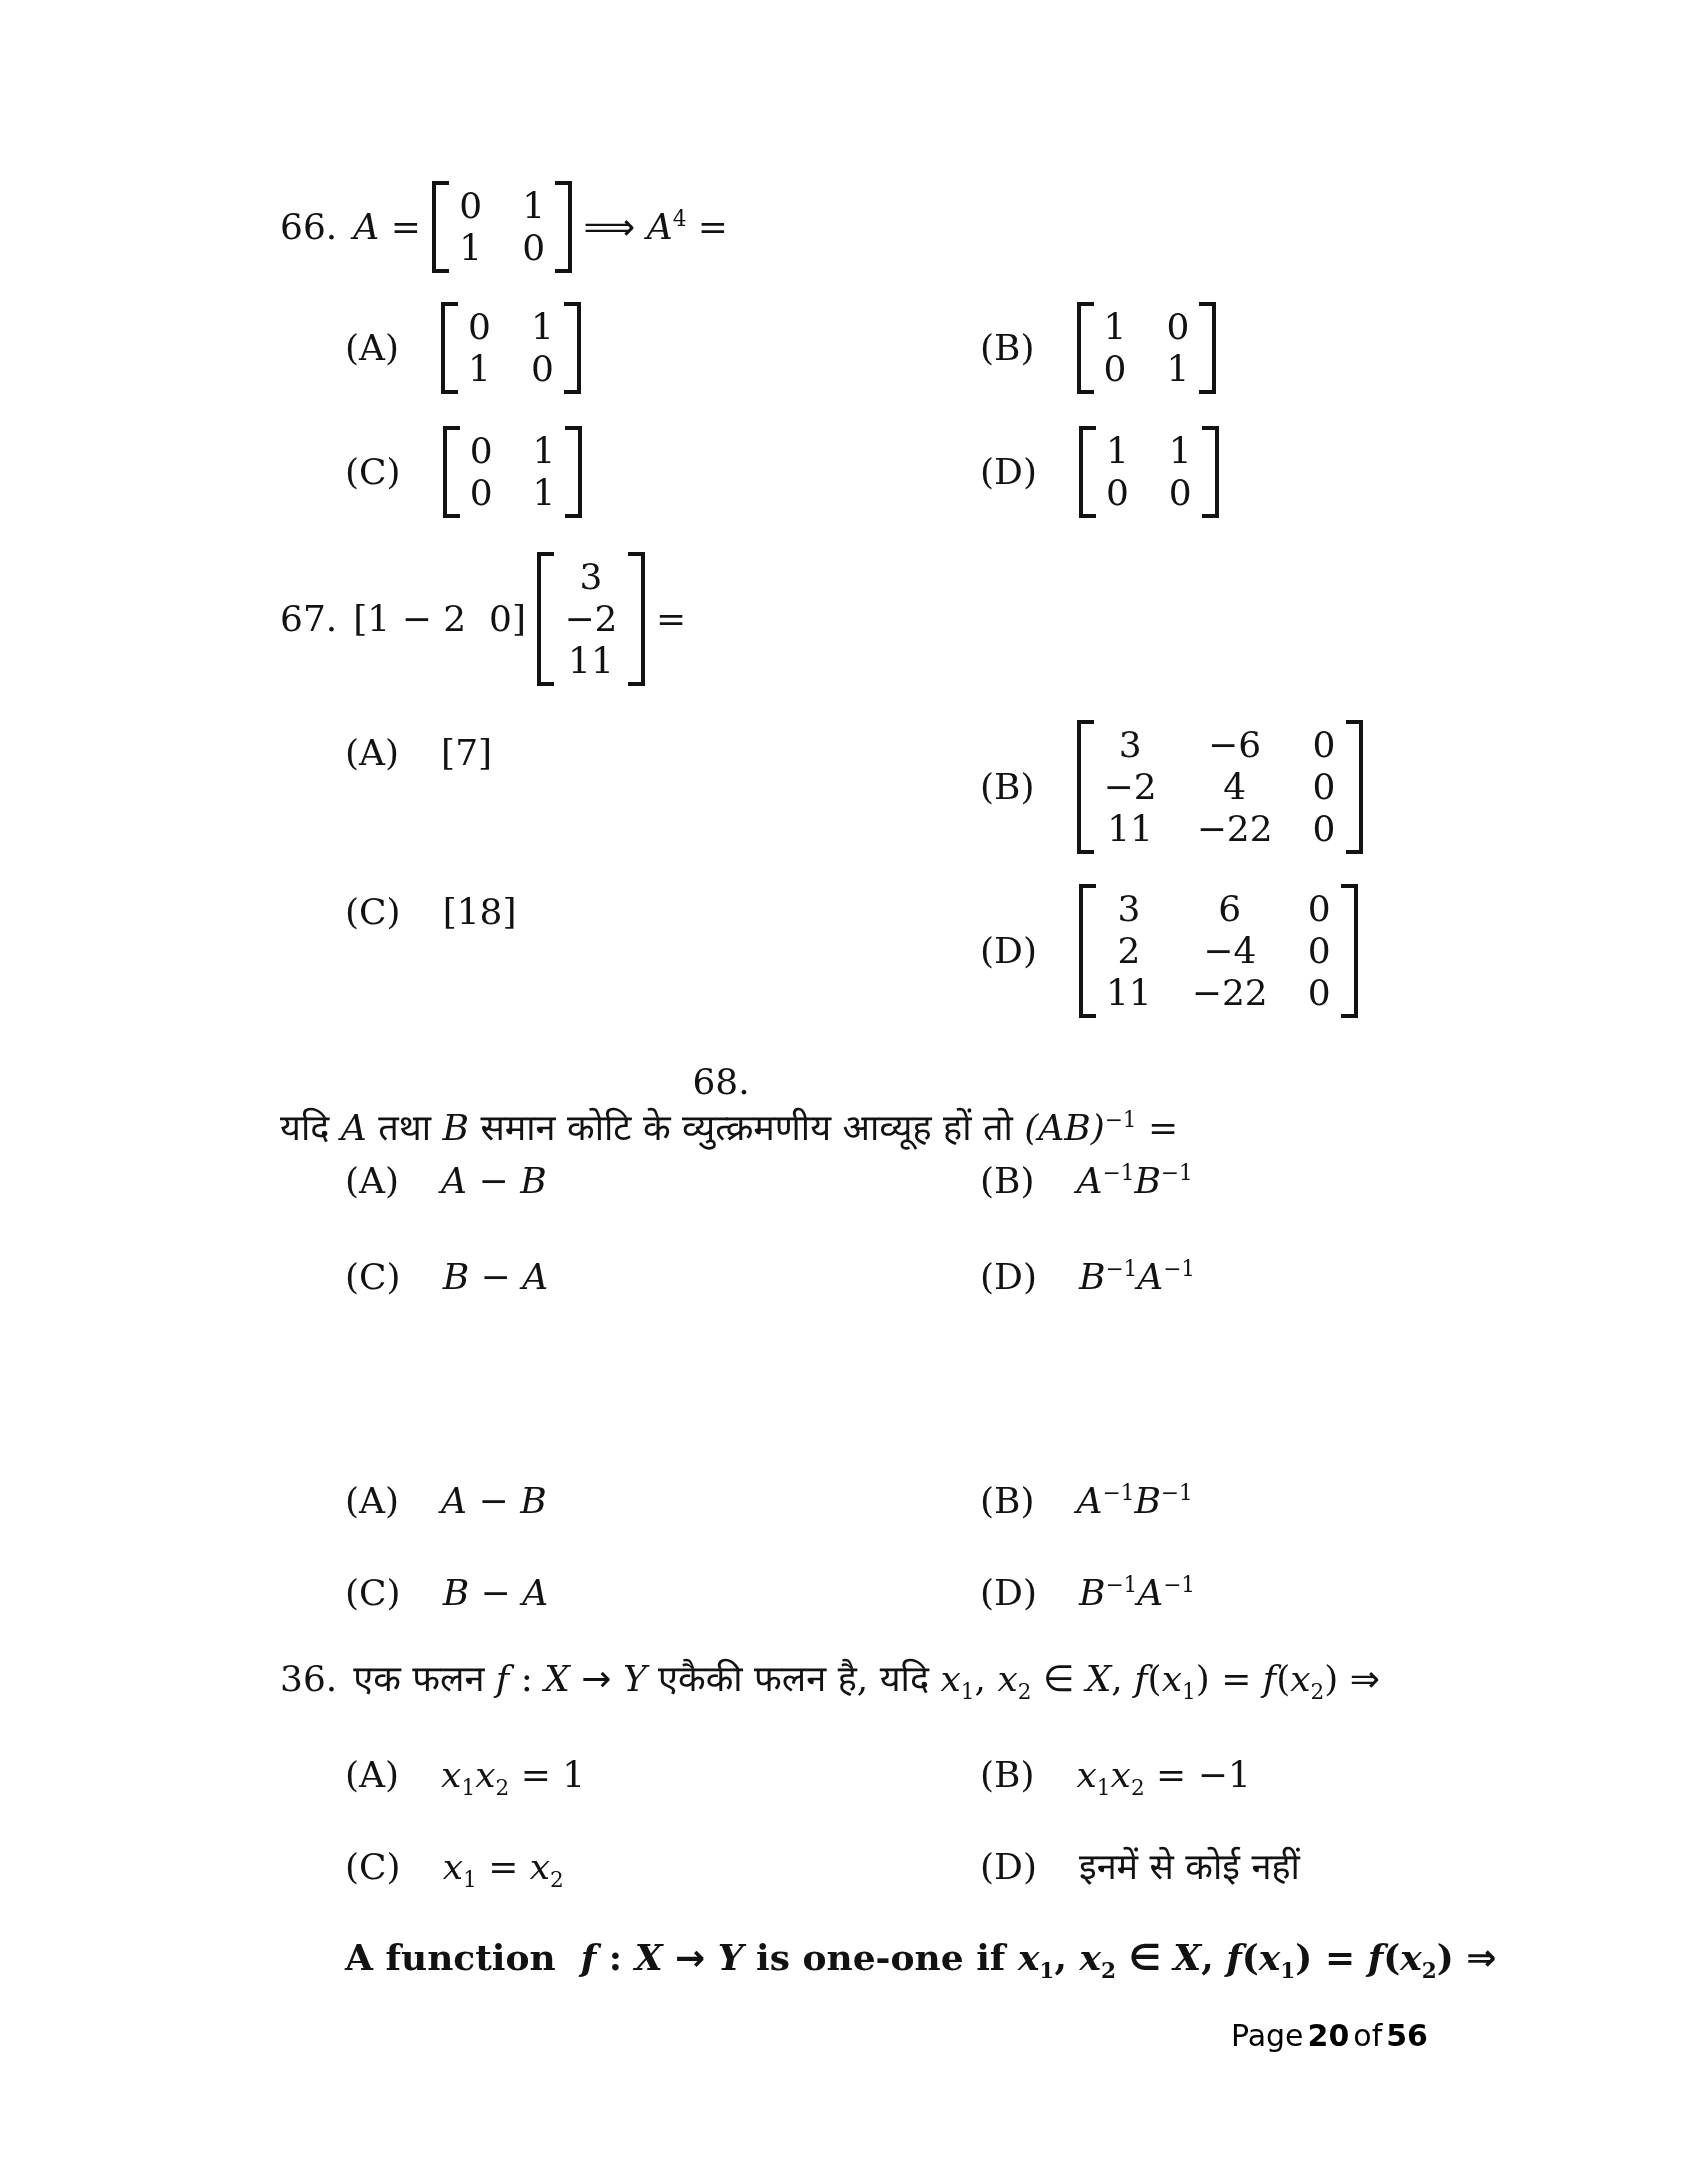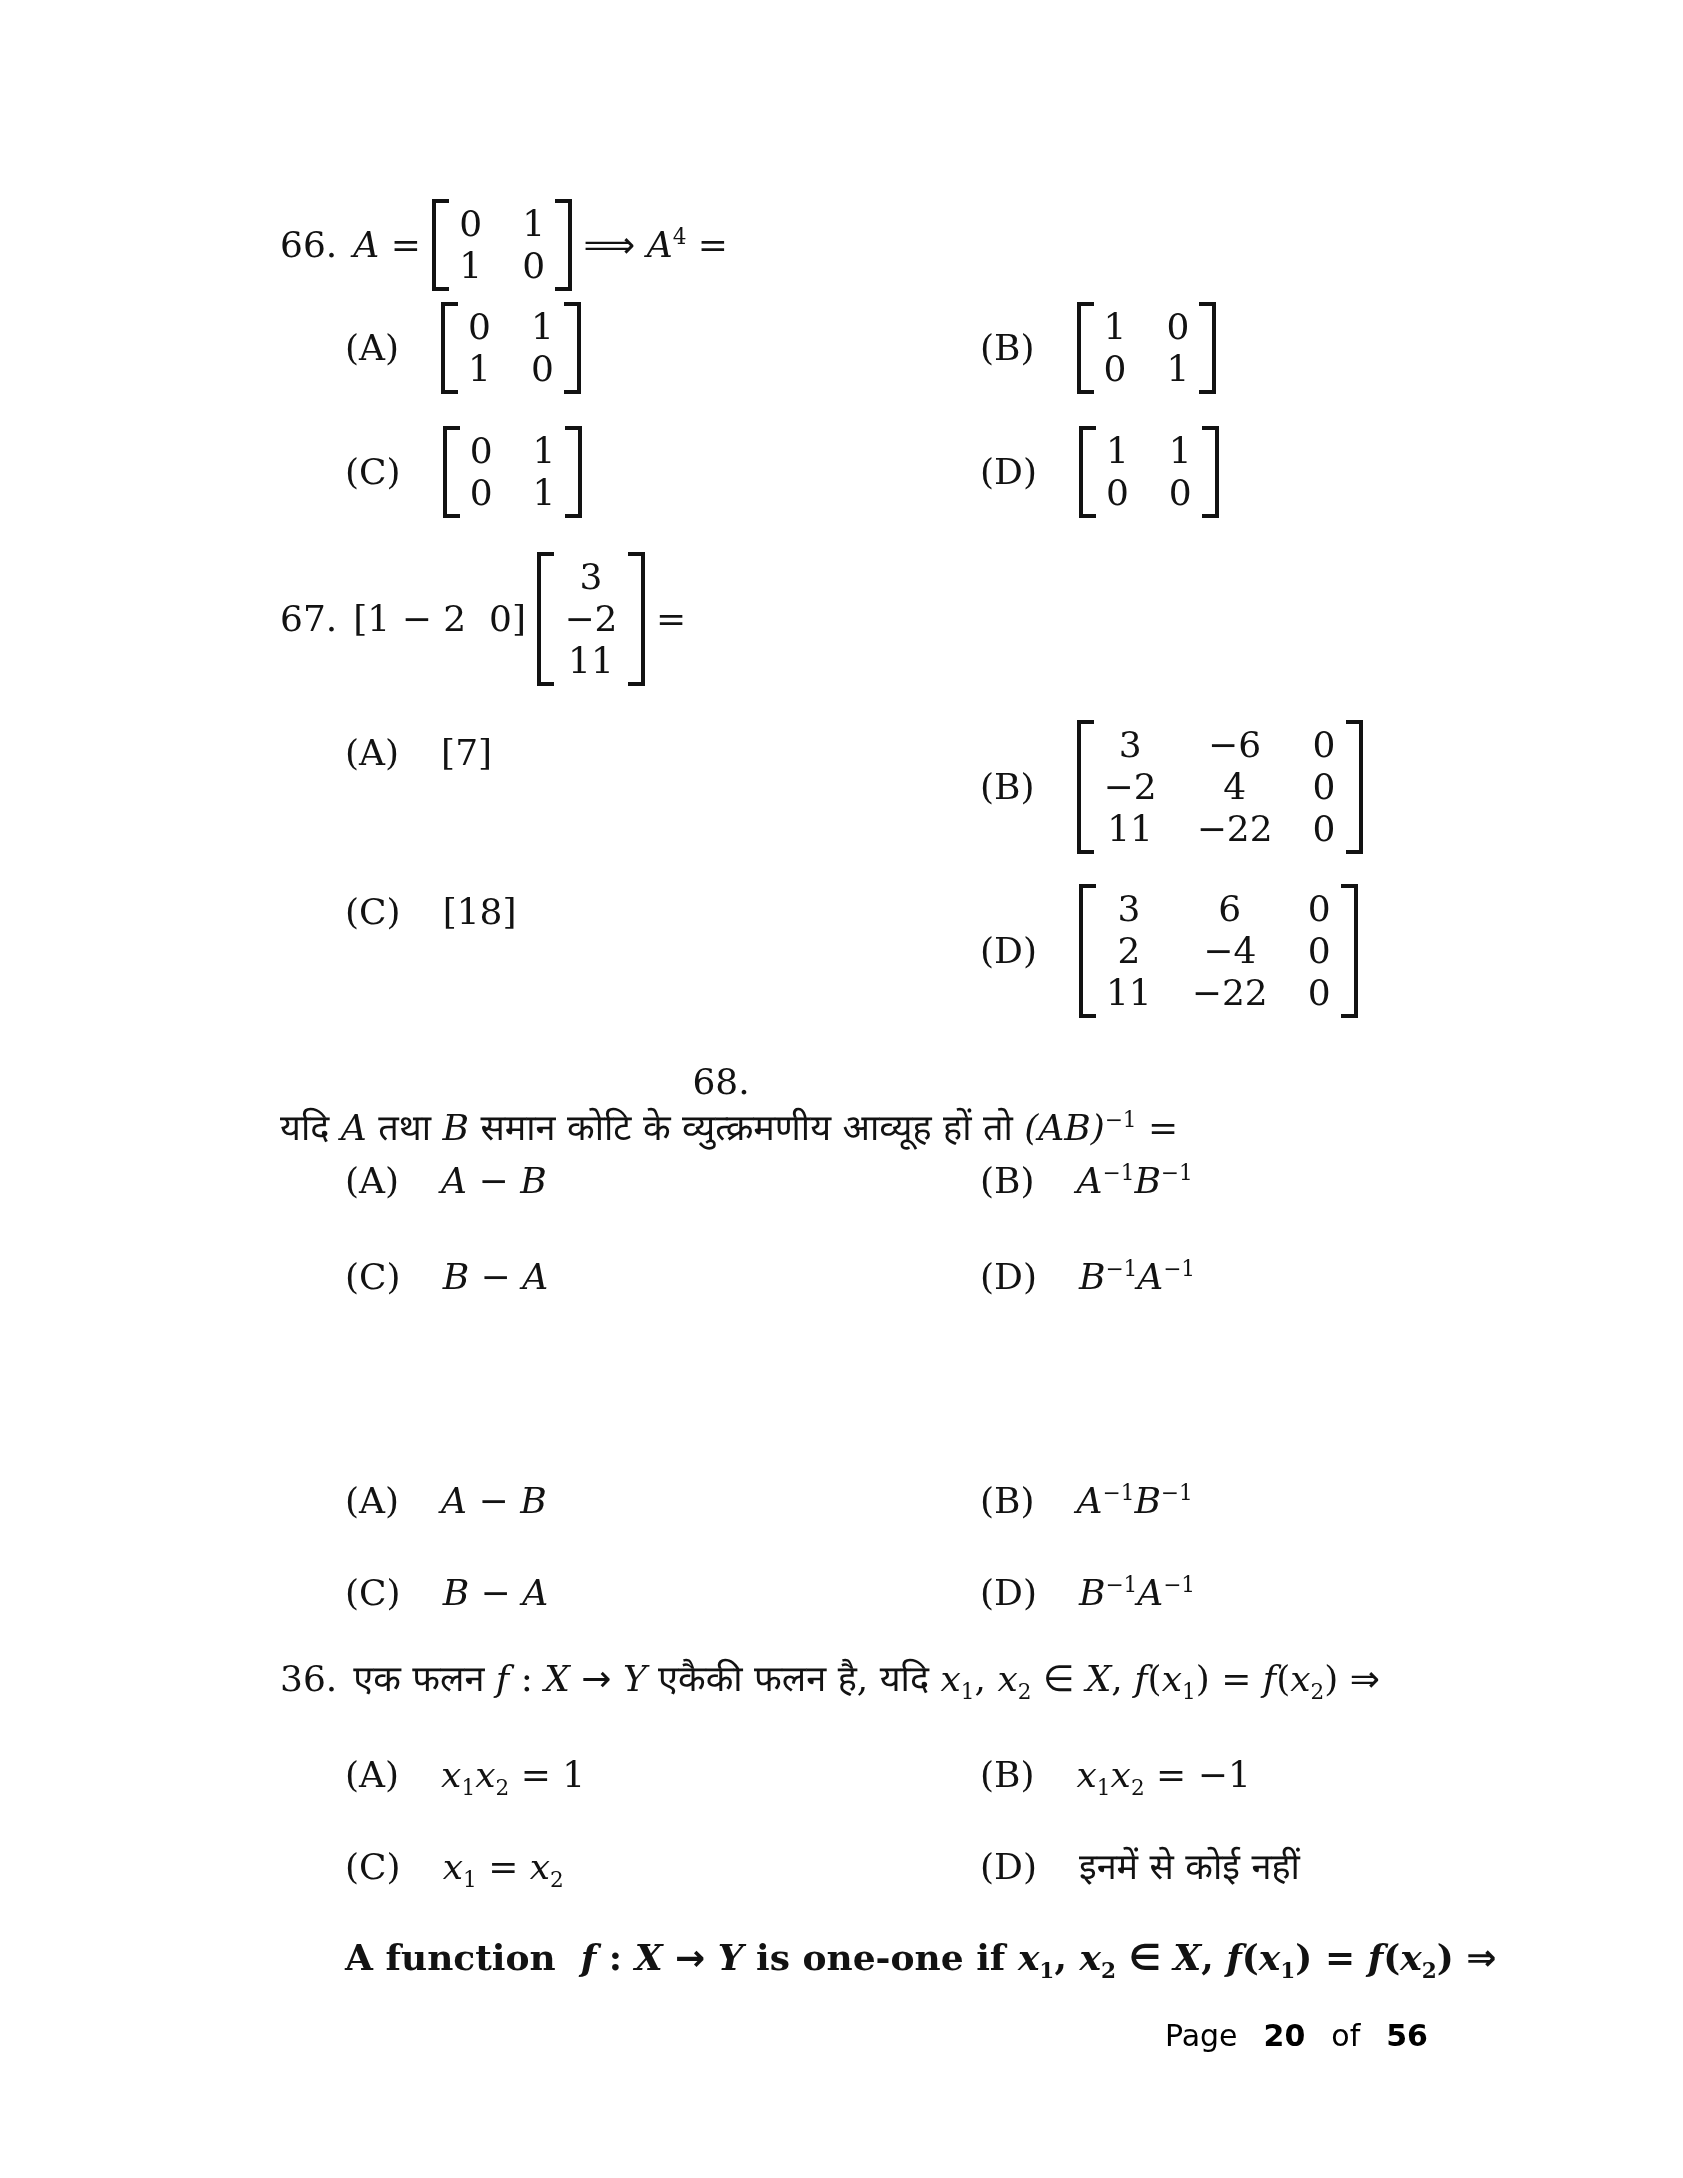--- a/index.html
+++ b/index.html
@@ -37,30 +37,30 @@
     column-gap: 40px;
     align-content: center;
     padding: 4px 10px;
   }
   .mcell { text-align: center; line-height: 42px; }
   
   .footer {
     font-family: "DejaVu Sans", "Liberation Sans", sans-serif;
     font-size: 30px;
     color: #000;
-    gap: 26px;
+    gap: 4px;
   }
   .footer .bold { font-weight: 700; }
 </style>
 </head>
 <body>
 
 <div class="page">
 
-  <div class="abs" style="left:280px; top:181px;margin-top:18px;">
+  <div class="abs" style="left:280px; top:181px;">
     <span class="qnum">66.</span>
     <span class="runs"><span class="mi">A</span><span> = </span></span>
     <span class="mat"><span class="mbr l"></span><span class="mbody" style="grid-template-columns: repeat(2, auto);"><span class="mcell">0</span><span class="mcell">1</span><span class="mcell">1</span><span class="mcell">0</span></span><span class="mbr r"></span></span>
     <span class="runs"><span class="ar"> ⟹ </span><span class="mi">A</span><sup>4</sup><span> =</span></span>
   </div>
   <div class="abs" style="left:345px; top:302px;">
     <span class="olabel">(A)</span>
     <span class="mat"><span class="mbr l"></span><span class="mbody" style="grid-template-columns: repeat(2, auto);"><span class="mcell">0</span><span class="mcell">1</span><span class="mcell">1</span><span class="mcell">0</span></span><span class="mbr r"></span></span>
   </div>
   <div class="abs" style="left:980px; top:302px;">

